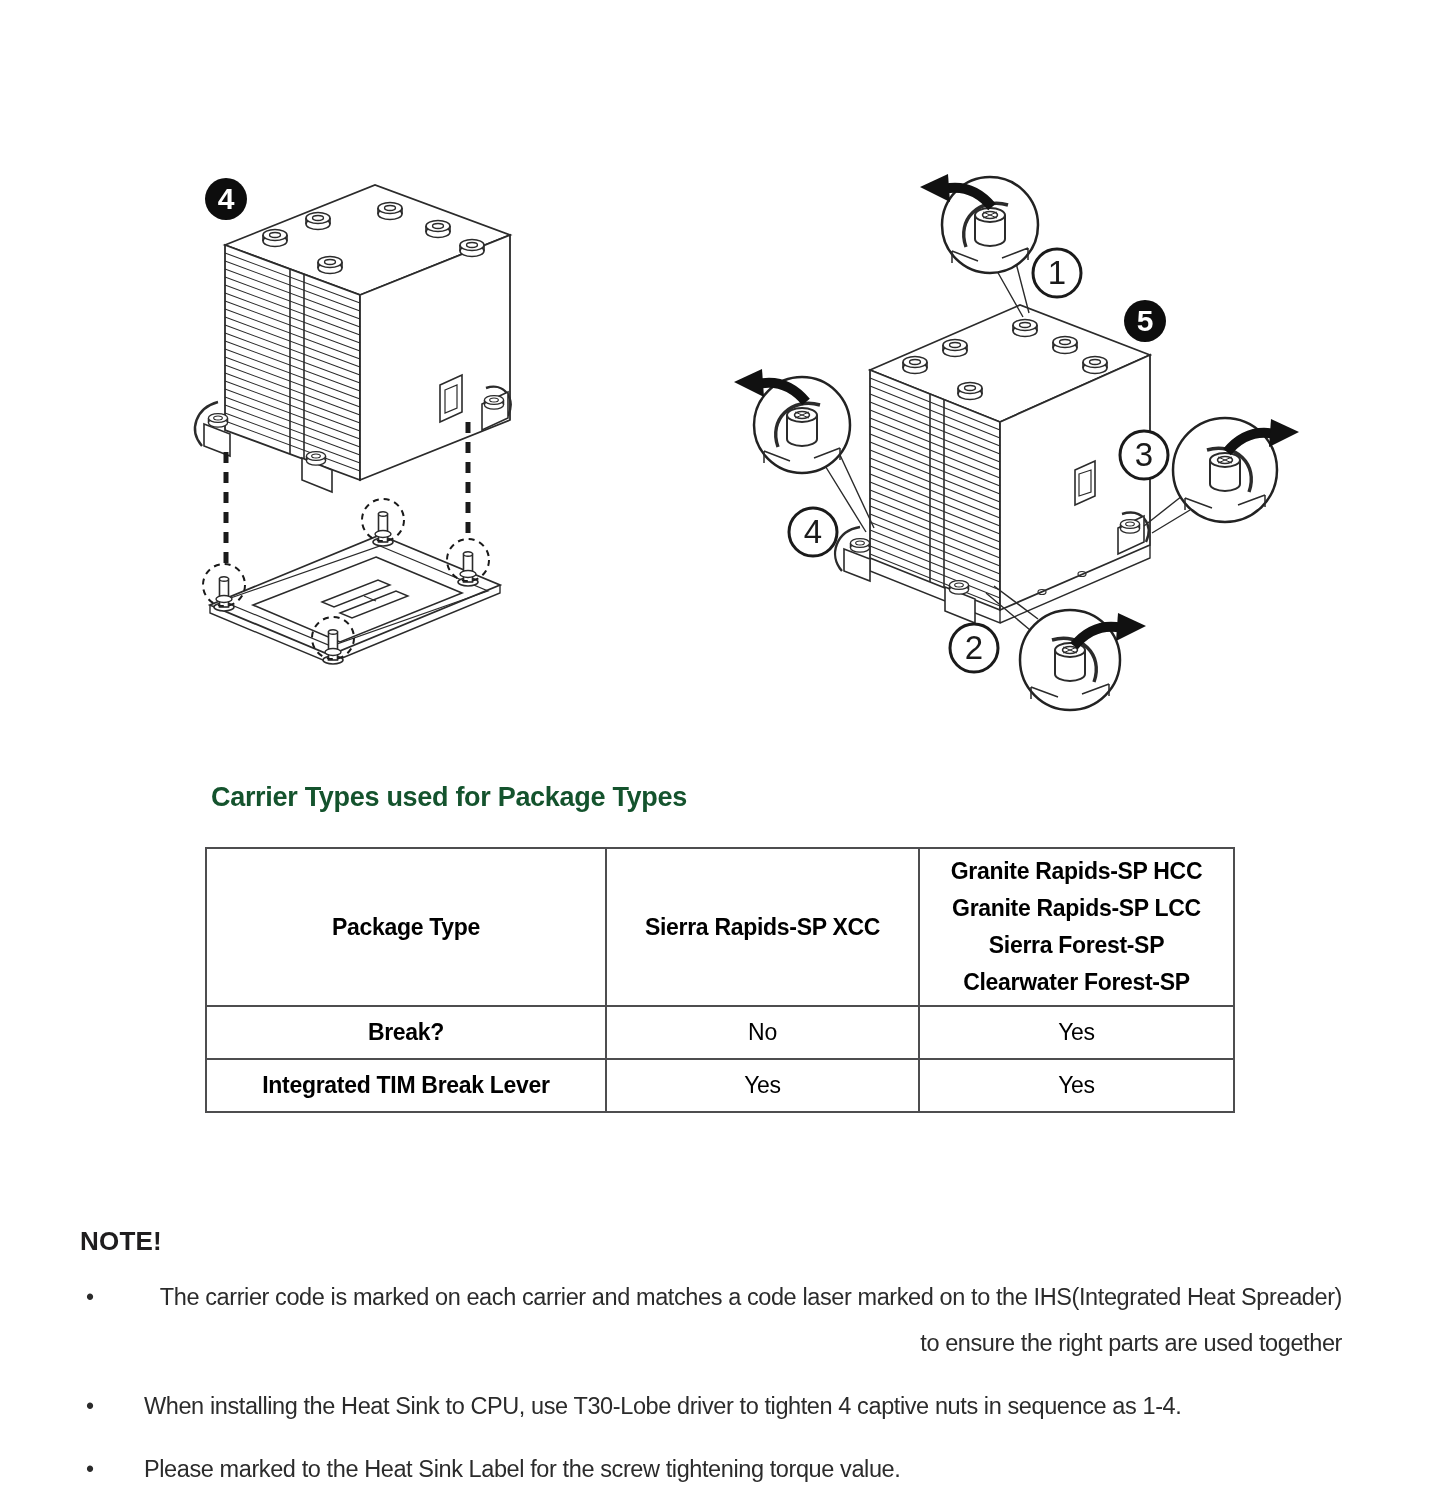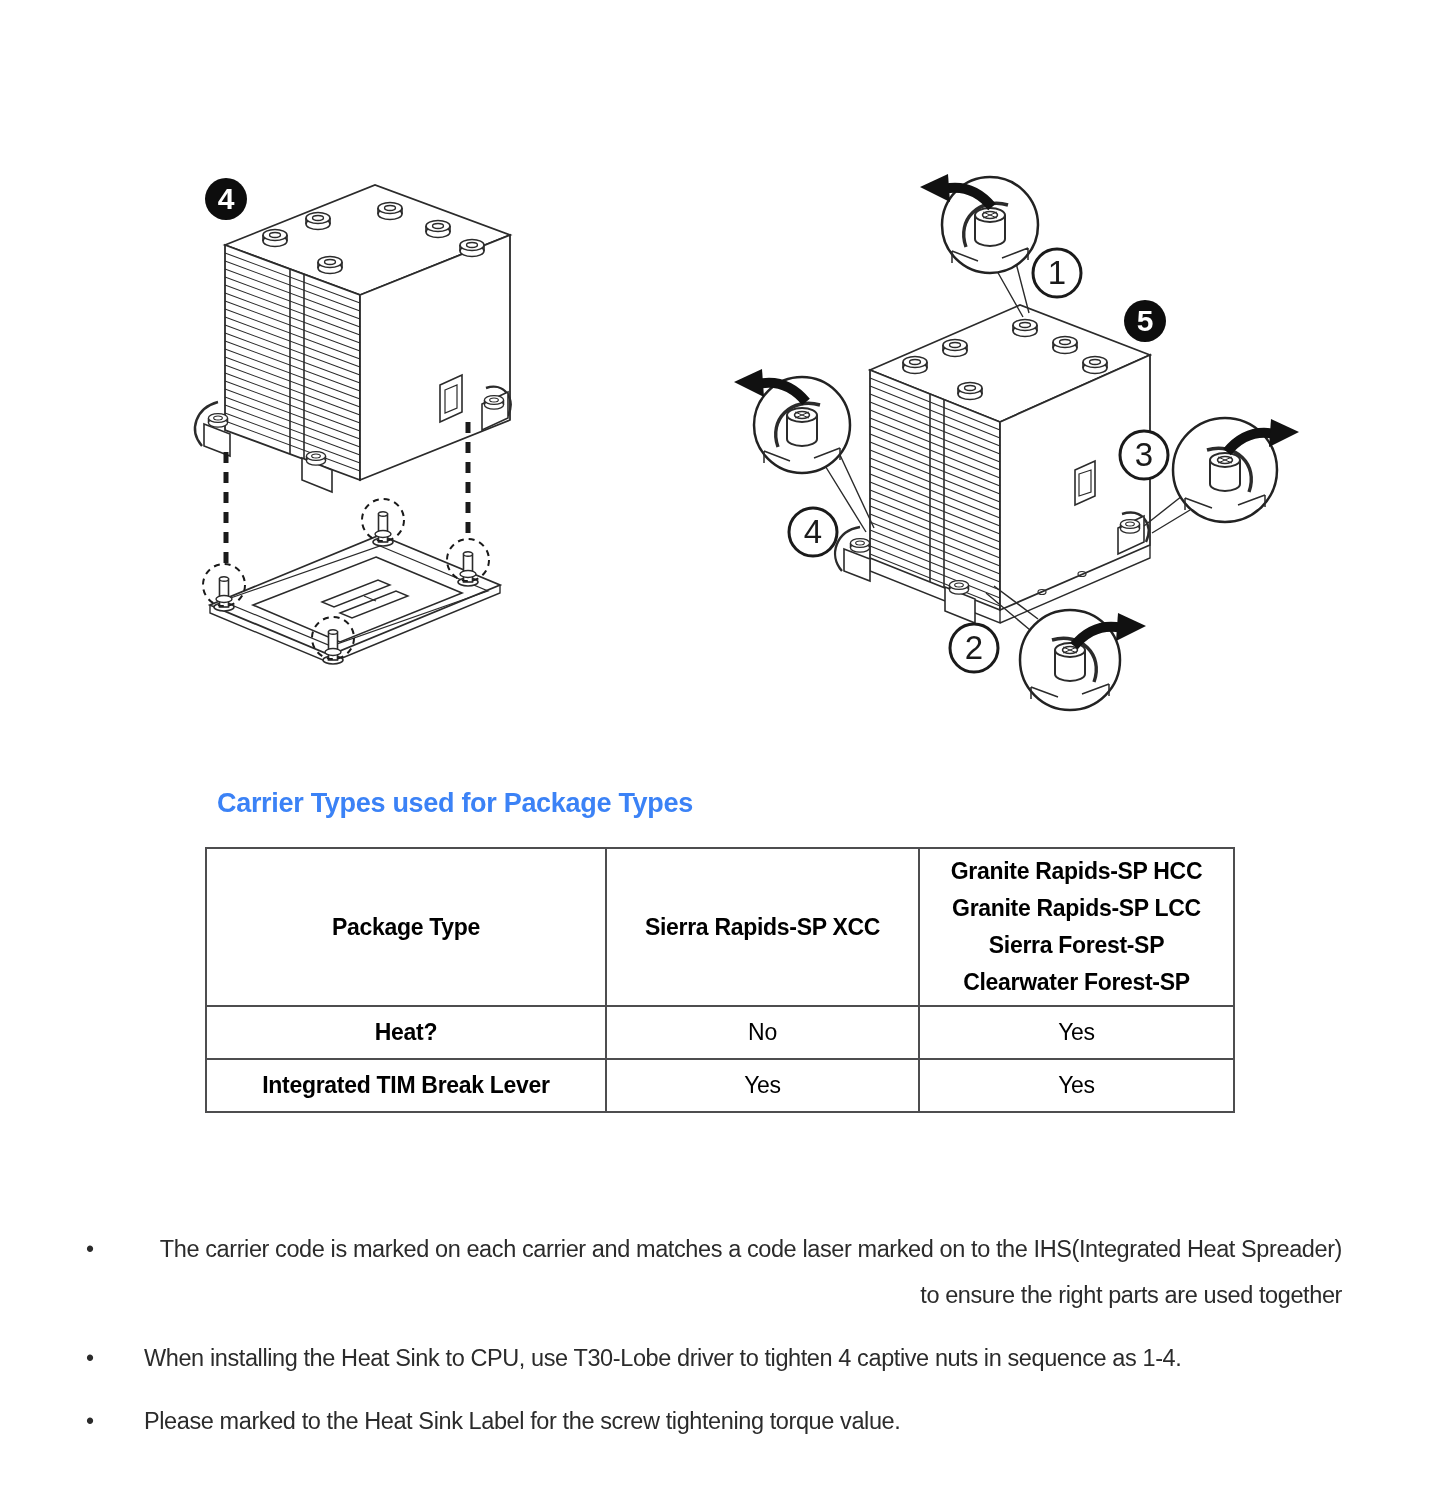--- a/index.html
+++ b/index.html
@@ -9,22 +9,22 @@
     position:relative;overflow:hidden;
   }
   .page{position:relative;width:1440px;height:1500px;background:#fff;}
 
   .fig{position:absolute;}
   .fig-a{left:150px;top:150px;}
   .fig-b{left:720px;top:130px;}
   svg text{font-family:"Liberation Sans",sans-serif;}
 
   .table-title{
-    position:absolute;left:211px;top:782px;margin:6px;
-    font-size:27px;font-weight:700;letter-spacing:-0.3px;color:#3b82f6;
+    position:absolute;left:211px;top:782px;margin:0;
+    font-size:27px;font-weight:700;letter-spacing:-0.3px;color:#14532d;
   }
   .carrier-table{
     position:absolute;left:205px;top:847px;width:1028px;
     border-collapse:collapse;table-layout:fixed;
   }
   .carrier-table td{
     border:2px solid #4d4d4f;text-align:center;vertical-align:middle;
     font-size:23px;padding:0;color:#000000;letter-spacing:-0.3px;
   }
   .carrier-table tr.hdr td{height:156px;}
@@ -273,33 +273,34 @@
         <td>
           <div class="hdr-lines">
             <div>Granite Rapids-SP HCC</div>
             <div>Granite Rapids-SP LCC</div>
             <div>Sierra Forest-SP</div>
             <div>Clearwater Forest-SP</div>
           </div>
         </td>
       </tr>
       <tr class="row">
-        <td class="b">Heat?</td>
+        <td class="b">Break?</td>
         <td>No</td>
         <td>Yes</td>
       </tr>
       <tr class="row">
         <td class="b">Integrated TIM Break Lever</td>
         <td>Yes</td>
         <td>Yes</td>
       </tr>
     </tbody>
   </table>
 
   <div class="note">
+    <h3 class="note-heading">NOTE!</h3>
     <ul>
       <li>
         <span class="bullet">•</span>
         <span class="btext">The carrier code is marked on each carrier and matches a code laser marked on to the IHS(Integrated Heat Spreader) to ensure the right parts are used together</span>
       </li>
       <li>
         <span class="bullet">•</span>
         <span class="btext">When installing the Heat Sink to CPU, use T30-Lobe driver to tighten 4 captive nuts in sequence as 1-4.</span>
       </li>
       <li>

